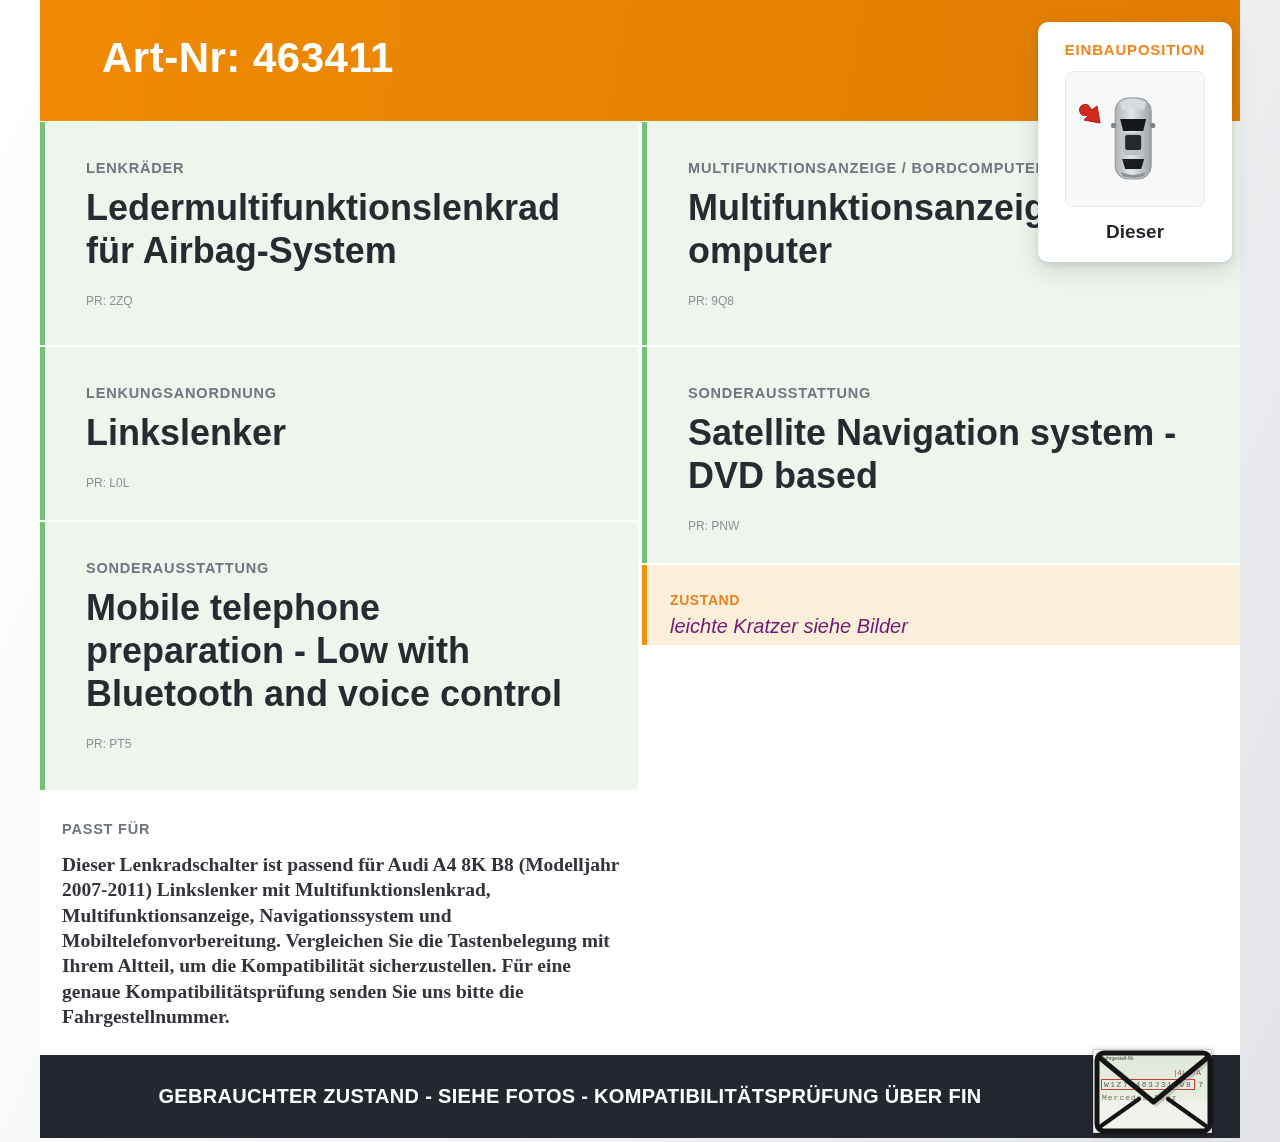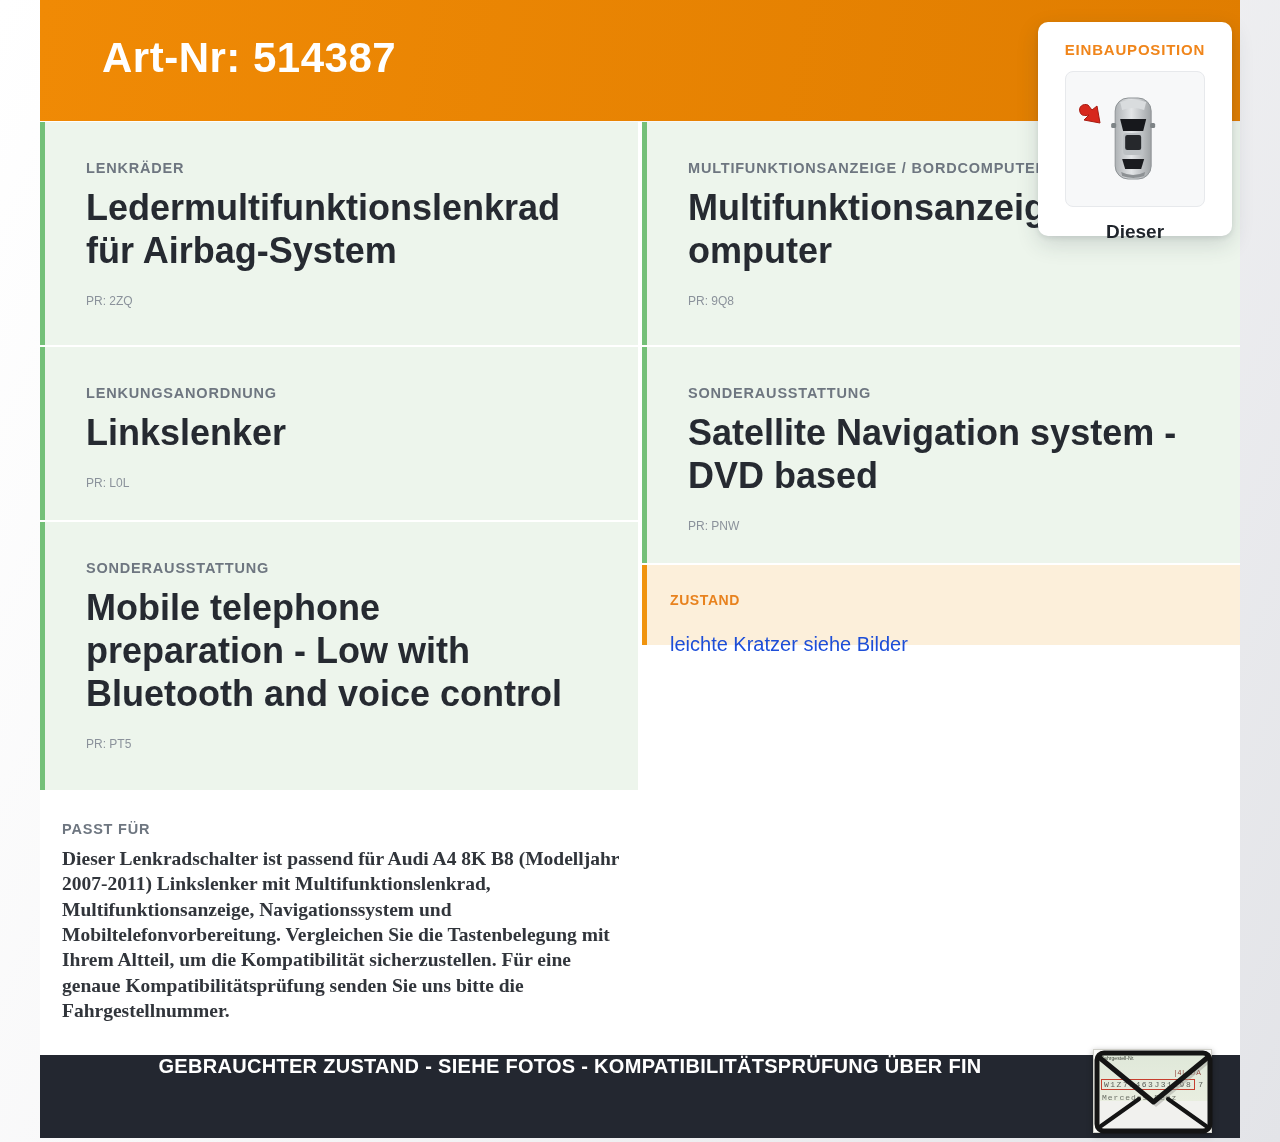--- a/index.html
+++ b/index.html
@@ -47,37 +47,37 @@
   .pr-code { margin-top:22px; font-size:12px; color:#8b929b; }
 
   
   .zustand {
     background:#fcefda;
     border-left:5px solid #f0940e;
     height:80px;
     padding:27px 20px 0 23px;
   }
   .zustand-label { font-size:14px; font-weight:800; letter-spacing:.6px; color:#e8821e; }
-  .zustand-text { margin-top:25px; font-size:20px; font-weight:500; color:#1d4ed8; }
+  .zustand-text { margin-top:7px; font-size:20px; font-weight:500; color:#701a75;font-style:italic; }
 
   
   .passt { height:265px; padding:31px 0 0 22px; background:#ffffff; }
-  .passt-label { font-size:14.5px; font-weight:700; letter-spacing:.8px; color:#6e7680; margin-bottom:9px; }
+  .passt-label { font-size:14.5px; font-weight:700; letter-spacing:.8px; color:#6e7680; margin-bottom:15px; }
   .passt-text { width:562px; font-size:19.5px; font-weight:700; line-height:1.3; color:#31353b;font-family:Liberation Serif, serif; }
 
   
-  .footer { height:83px; background:#232730; display:flex; }
+  .footer { height:83px; background:#232730; display:flex; align-items:center; }
   .footer-text {
     width:1060px; text-align:center; color:#ffffff;
     font-size:20px; font-weight:800; letter-spacing:.3px;
   }
 
   
   .pos-card {
-    position:absolute; left:1038px; top:22px; width:194px; height:214px;
+    position:absolute; left:1038px; top:22px; width:194px; height:240px;
     background:#ffffff; border-radius:10px;
     box-shadow:0 8px 22px rgba(40,50,60,.16), 0 2px 5px rgba(40,50,60,.10);
     text-align:center; padding-top:19px; z-index:5;
   }
   .pos-label { font-size:15px; font-weight:800; letter-spacing:.8px; color:#f0851a; }
   .pos-imgbox {
     width:140px; height:136px; margin:13px auto 0;
     background:#f7f8f9; border:1px solid #e7e9ec; border-radius:8px;
     position:relative;
   }
@@ -109,21 +109,21 @@
     font-size:8px; letter-spacing:1px; color:#6d7268;
   }
   .stamp svg.envelope { position:absolute; left:0; top:0; }
 </style>
 </head>
 <body>
 
 <div class="content">
 
   <div class="header">
-    <h1>Art-Nr: 514387</h1>
+    <h1>Art-Nr: 463411</h1>
   </div>
 
   <div class="main">
     <div class="columns">
 
       <div class="col">
         <div class="card h223">
           <div class="cat-label">LENKRÄDER</div>
           <div class="feat-title">Ledermultifunktionslenkrad für Airbag-System</div>
           <div class="pr-code">PR: 2ZQ</div>

